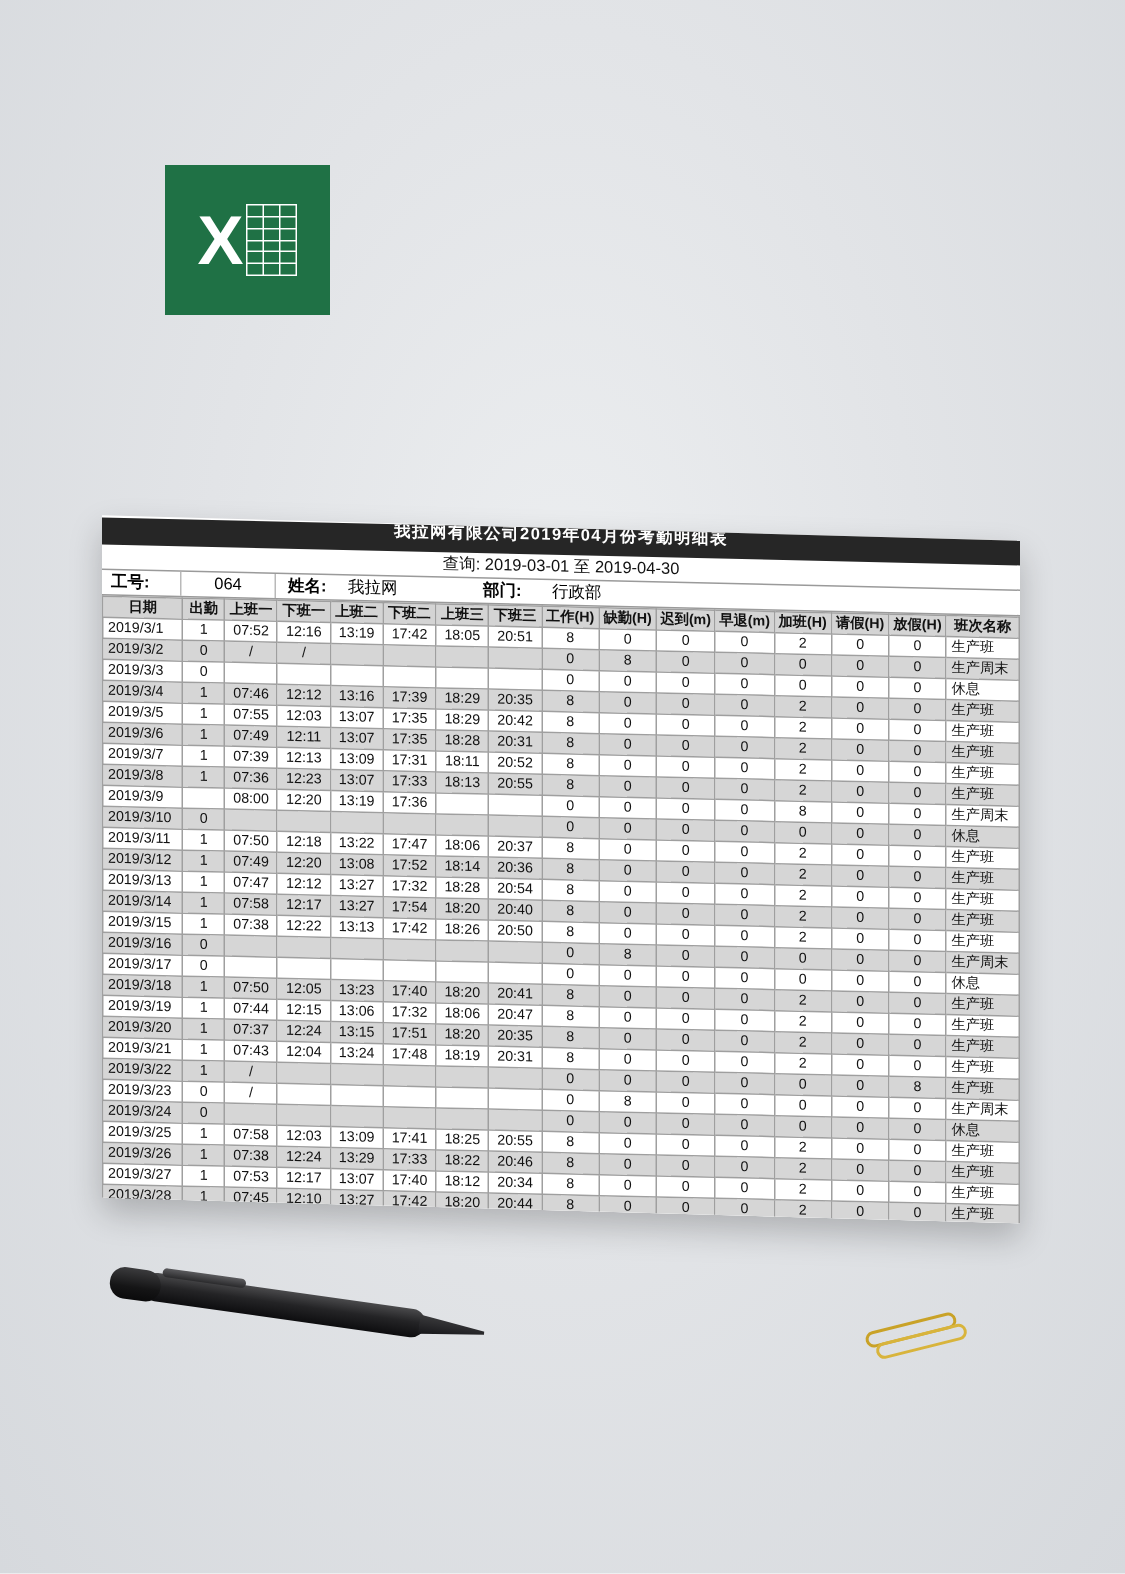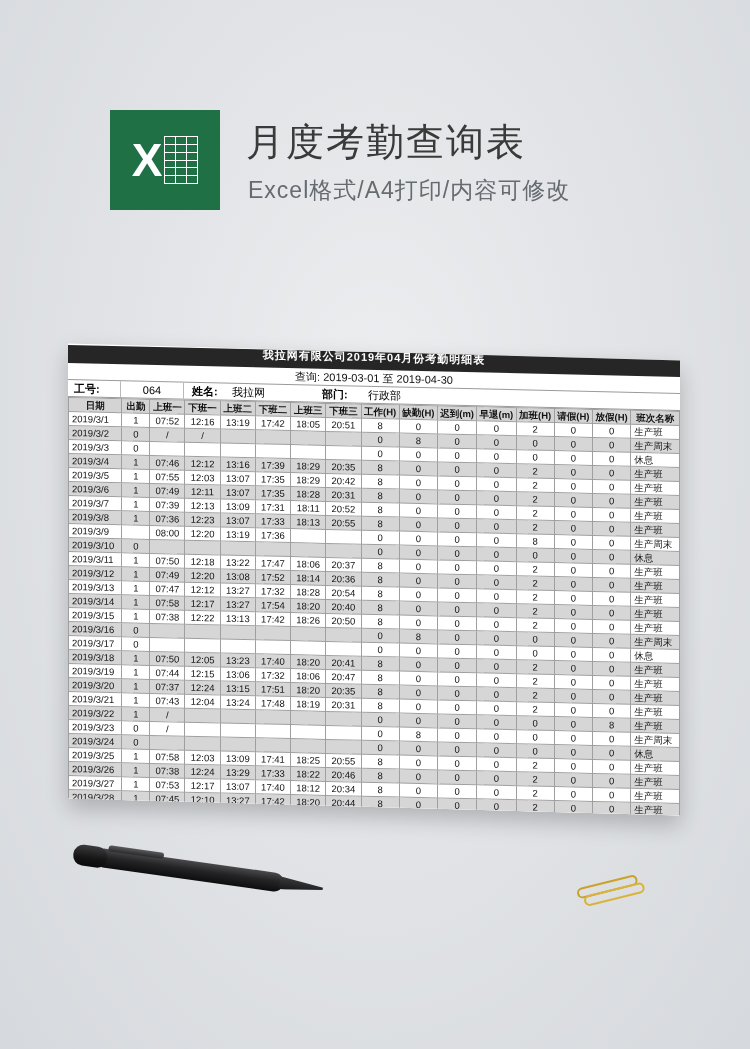--- a/index.html
+++ b/index.html
@@ -155,22 +155,20 @@
         <i></i>
         <i></i>
         <i></i>
         <i></i>
         <i></i>
         <i></i>
         <i></i>
         <i></i>
     </span>
   </div>
-  <div class="title-main">月度考勤查询表</div>
-  <div class="title-sub">Excel格式/A4打印/内容可修改</div>
 </div>
 
 <div class="sheet-wrap">
   <div class="sheet-inner">
     <div class="banner">
       <span class="bt">我拉网有限公司2019年04月份考勤明细表</span>
     </div>
     <div class="query-line">查询: 2019-03-01 至 2019-04-30</div>
     <div class="info-row">
       <div class="lbl">工号:</div>

